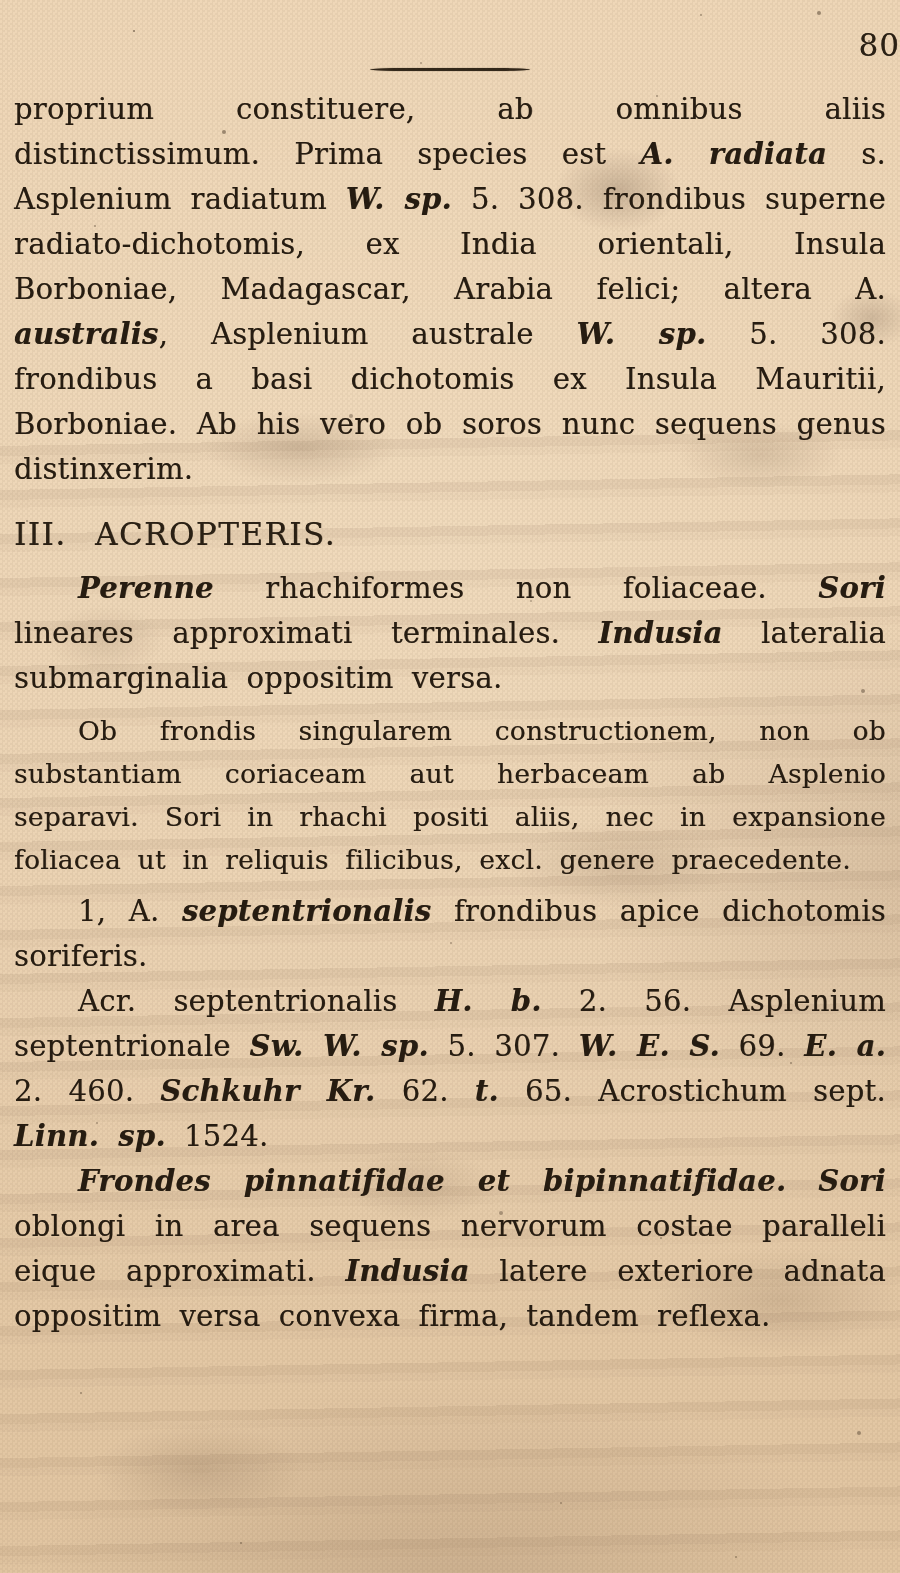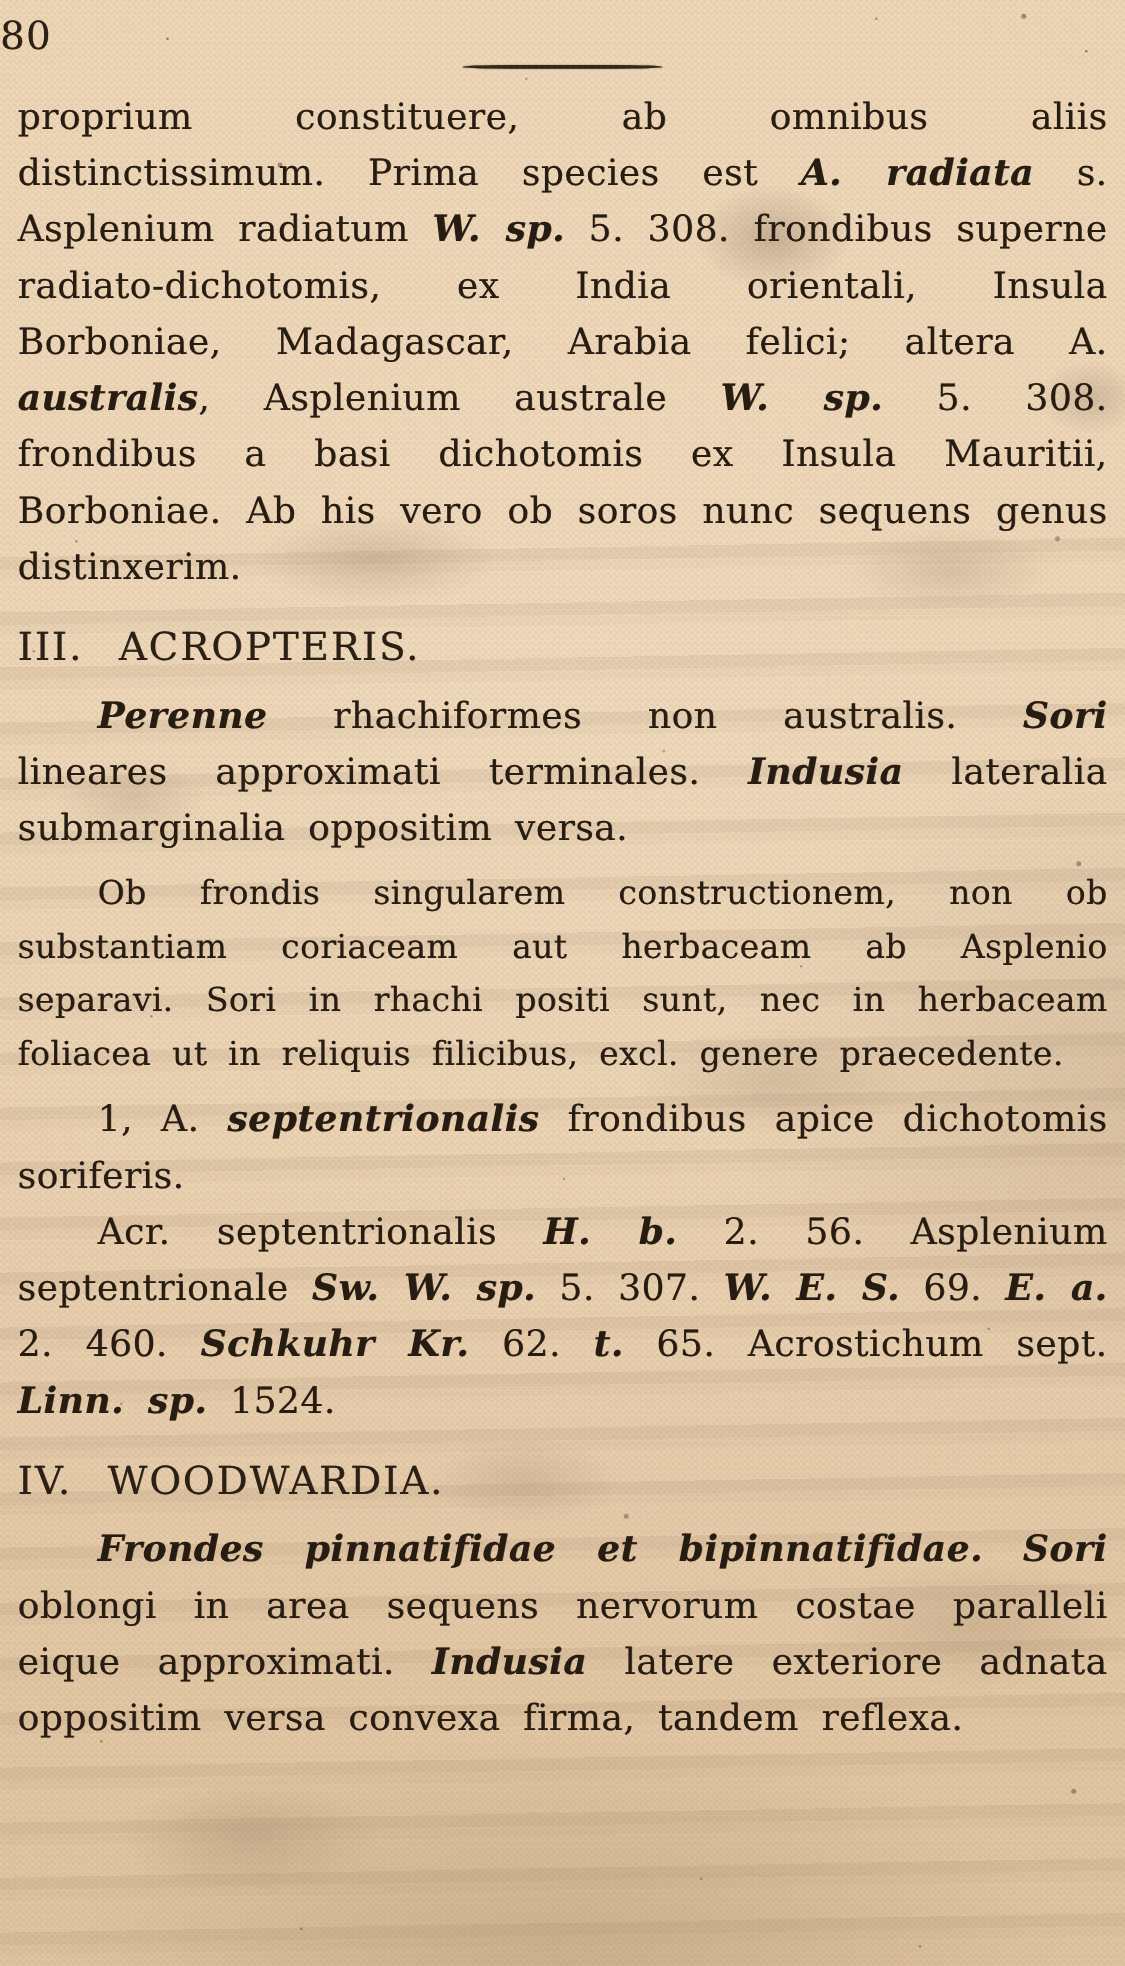--- a/index.html
+++ b/index.html
@@ -83,22 +83,22 @@
       300px 1322px 0 0 rgba(55,40,25,.35),
       80px 1392px 0 0 rgba(55,40,25,.4),
       858px 1432px 0 1px rgba(55,40,25,.4),
       560px 1502px 0 0 rgba(55,40,25,.35),
       240px 1542px 0 0 rgba(55,40,25,.4),
       735px 1556px 0 0 rgba(55,40,25,.4);
     pointer-events: none;
   }
   .pagehead {
     position: relative;
-    padding-top: 12px;
-    text-align: left;
+    padding-top: 28px;
+    text-align: right;
     z-index: 2;
   }
   .pagenum {
     font-size: 31px;
     line-height: 34px;
     letter-spacing: 1px;
     color: #2a2014;
     text-shadow: 0.3px 0 0 rgba(42,32,20,.6);
   }
   .rule {
@@ -152,20 +152,19 @@
   <div class="specks"></div>
 
   <header class="pagehead">
     <div class="pagenum">80</div>
     <div class="rule"></div>
   </header>
 
   <main class="text" id="text-block">
       <p class="para"><span class="s-r">proprium constituere, ab omnibus aliis distinctissimum. Prima species est </span><span class="s-bi">A. radiata</span><span class="s-r"> s. Asplenium radiatum </span><span class="s-bi">W. sp.</span><span class="s-r"> 5. 308. frondibus superne radiato-dichotomis, ex India orientali, Insula Borboniae, Madagascar, Arabia felici; altera A. </span><span class="s-bi">australis</span><span class="s-r">, Asplenium australe </span><span class="s-bi">W. sp.</span><span class="s-r"> 5. 308. frondibus a basi dichotomis ex Insula Mauritii, Borboniae. Ab his vero ob soros nunc sequens genus distinxerim.</span></p>
       <h2 class="heading">III. ACROPTERIS.</h2>
-      <p class="para ind"><span class="s-bi">Perenne</span><span class="s-r"> rhachiformes non australis. </span><span class="s-bi">Sori</span><span class="s-r"> lineares approximati terminales. </span><span class="s-bi">Indusia</span><span class="s-r"> lateralia submarginalia oppositim versa.</span></p>
-      <p class="para small ind"><span class="s-r">Ob frondis singularem constructionem, non ob substantiam coriaceam aut herbaceam ab Asplenio separavi. Sori in rhachi positi sunt, nec in herbaceam foliacea ut in reliquis filicibus, excl. genere praecedente.</span></p>
+      <p class="para ind"><span class="s-bi">Perenne</span><span class="s-r"> rhachiformes non foliaceae. </span><span class="s-bi">Sori</span><span class="s-r"> lineares approximati terminales. </span><span class="s-bi">Indusia</span><span class="s-r"> lateralia submarginalia oppositim versa.</span></p>
+      <p class="para small ind"><span class="s-r">Ob frondis singularem constructionem, non ob substantiam coriaceam aut herbaceam ab Asplenio separavi. Sori in rhachi positi aliis, nec in expansione foliacea ut in reliquis filicibus, excl. genere praecedente.</span></p>
       <p class="para ind"><span class="s-r">1, A. </span><span class="s-bi">septentrionalis</span><span class="s-r"> frondibus apice dichotomis soriferis.</span></p>
       <p class="para ind"><span class="s-r">Acr. septentrionalis </span><span class="s-bi">H. b.</span><span class="s-r"> 2. 56. Asplenium septentrionale </span><span class="s-bi">Sw. W. sp.</span><span class="s-r"> 5. 307. </span><span class="s-bi">W. E. S.</span><span class="s-r"> 69. </span><span class="s-bi">E. a.</span><span class="s-r"> 2. 460. </span><span class="s-bi">Schkuhr Kr.</span><span class="s-r"> 62. </span><span class="s-bi">t.</span><span class="s-r"> 65. Acrostichum sept. </span><span class="s-bi">Linn. sp.</span><span class="s-r"> 1524.</span></p>
-      <h2 class="heading">IV. WOODWARDIA.</h2>
       <p class="para ind"><span class="s-bi">Frondes pinnatifidae et bipinnatifidae.</span><span class="s-r"> </span><span class="s-bi">Sori</span><span class="s-r"> oblongi in area sequens nervorum costae paralleli eique approximati. </span><span class="s-bi">Indusia</span><span class="s-r"> latere exteriore adnata oppositim versa convexa firma, tandem reflexa.</span></p>
     </main>
 </div>
 
 </body></html>

